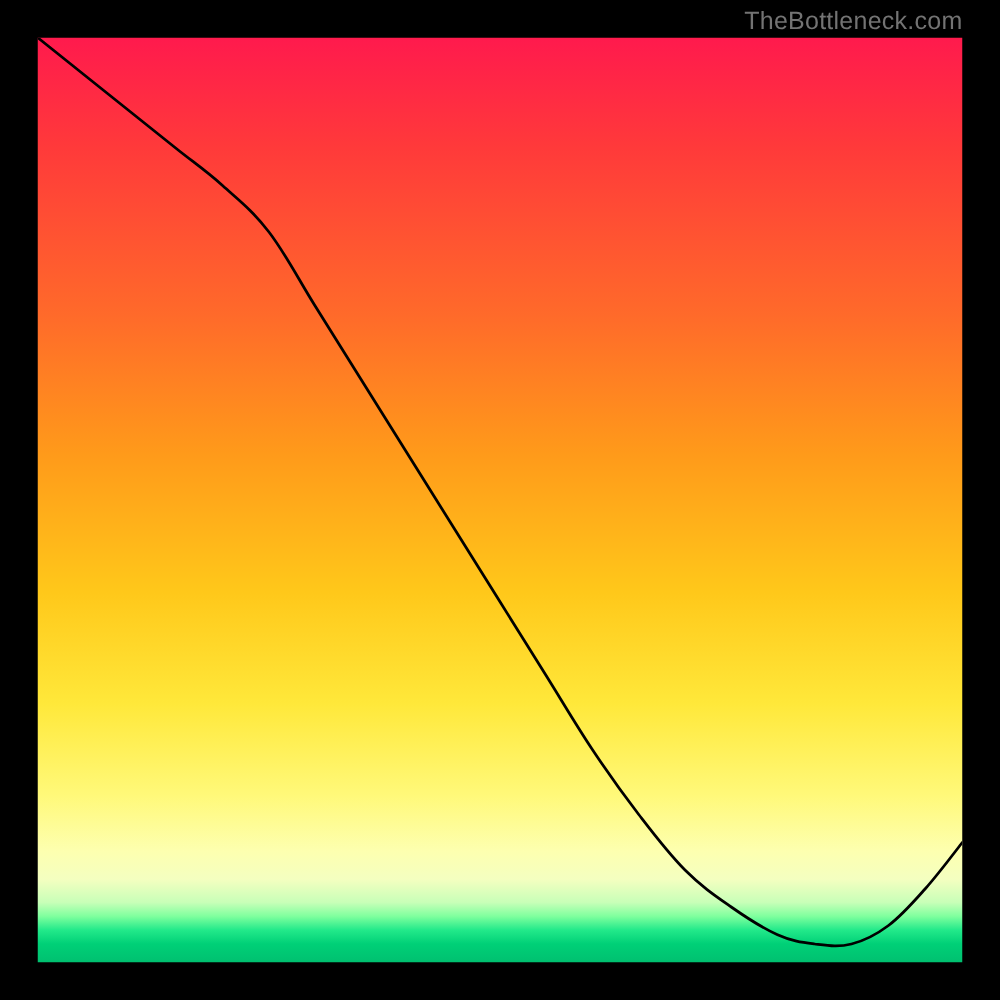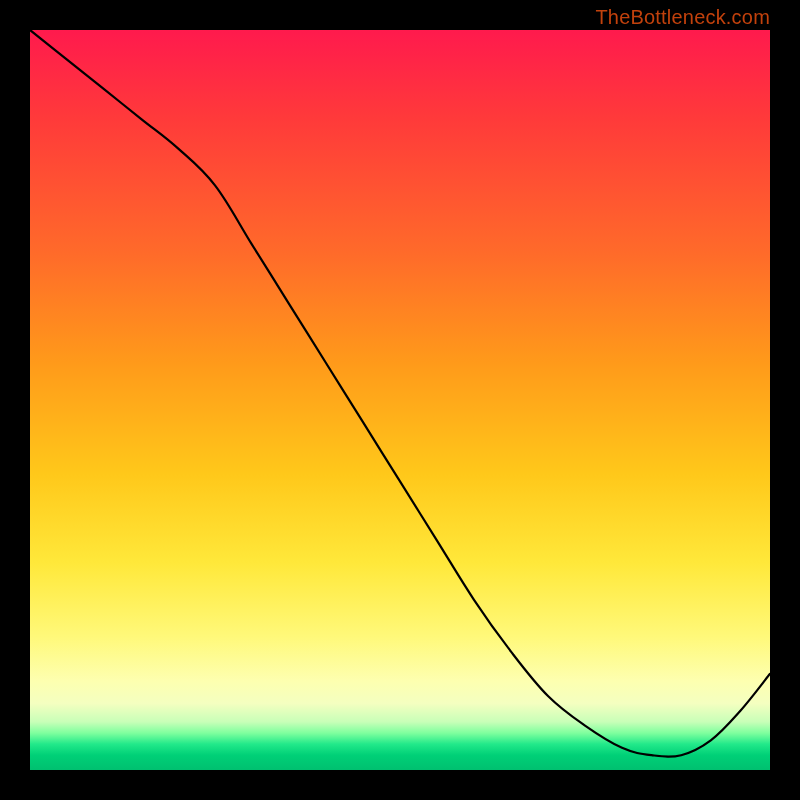--- a/index.html
+++ b/index.html
@@ -46,21 +46,21 @@
       #7fff9e 95%,
       #22e98a 96.5%,
       #00d077 98%,
       #00c070 100%
     );
   }
   .attribution {
     position: absolute;
     top: 6px;
     right: 30px;
-    color: #c2410c;
+    color: #737373;
     font-size: 20px;
     letter-spacing: 0.2px;
     font-weight: 400;
     user-select: none;
   }
   svg.curve {
     position: absolute;
     left: 0; top: 0;
     width: 740px;
     height: 740px;

